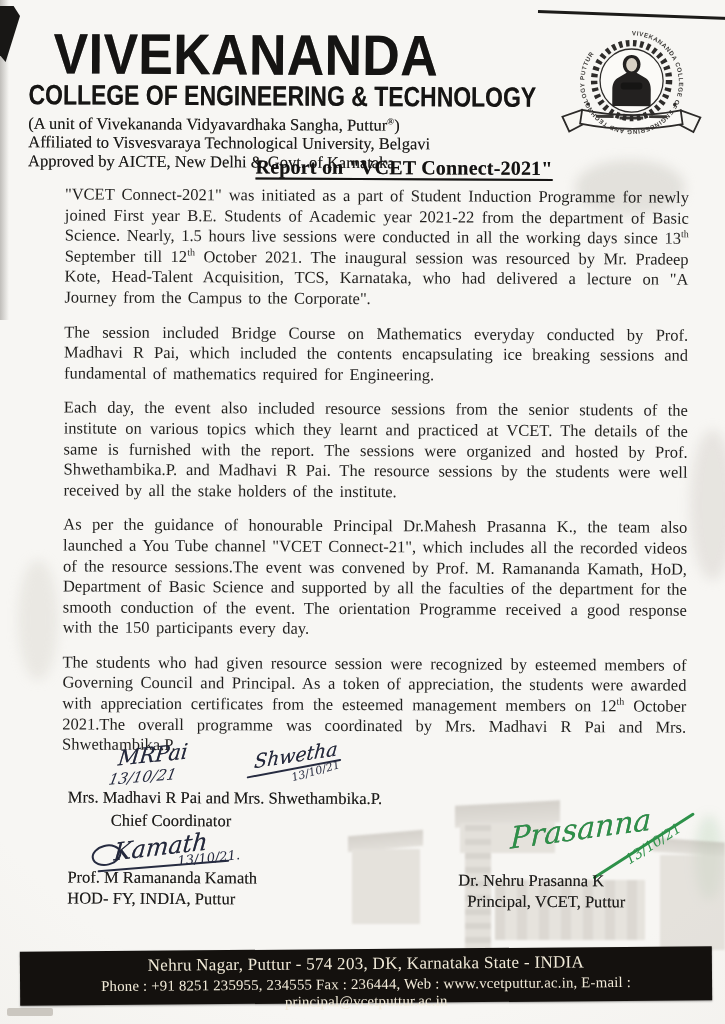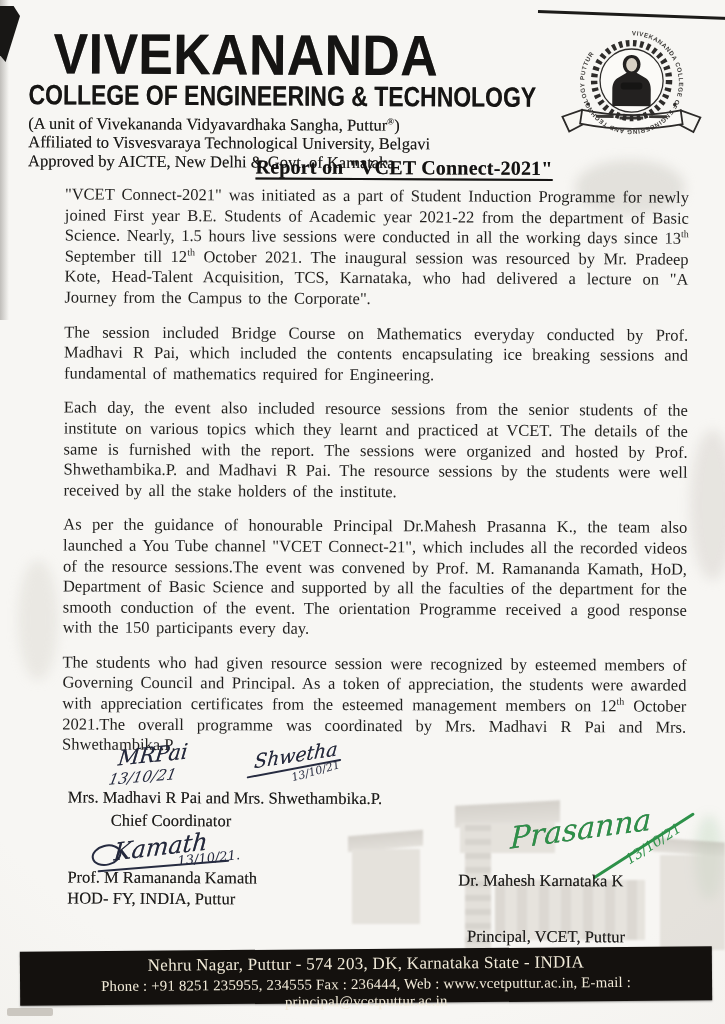--- a/index.html
+++ b/index.html
@@ -190,22 +190,22 @@
     <div class="loop" style="top:846px;left:96px;width:26px;height:17px;transform:rotate(-14deg);"></div>
     <div class="hand ink" style="top:834px;left:118px;font-size:24px;transform:rotate(-7deg) skewX(-12deg);">Kamath</div>
     <div class="hand" style="top:851px;left:182px;font-size:13px;transform:rotate(-6deg);">13/10/21.</div>
     <div class="stroke" style="top:866px;left:102px;width:132px;height:2px;transform:rotate(-5deg);"></div>
     <div class="sig-label ink" style="top:869px;left:72px;">Prof. M Ramananda Kamath</div>
     <div class="sig-label ink" style="top:890px;left:72px;">HOD- FY, INDIA, Puttur</div>
 
     <div class="hand green ink" style="top:810px;left:514px;font-size:30px;transform:rotate(-8deg) skewX(-10deg);">Prasanna</div>
     <div class="stroke green-stroke" style="top:843px;left:588px;width:120px;height:2.6px;transform:rotate(-33deg);"></div>
     <div class="hand green" style="top:834px;left:626px;font-size:14px;transform:rotate(-33deg);">13/10/21</div>
-    <div class="sig-label ink" style="top:870px;left:463px;">Dr. Mahesh Karnataka K</div>
-    <div class="sig-label ink" style="top:891px;left:472px;margin-top:35px;">Principal, VCET, Puttur</div>
+    <div class="sig-label ink" style="top:870px;left:463px;">Dr. Nehru Prasanna K</div>
+    <div class="sig-label ink" style="top:891px;left:472px;">Principal, VCET, Puttur</div>
 
   </div>
 
   <div class="footer-bar">
     <div class="footer-line1">Nehru Nagar, Puttur - 574 203, DK, Karnataka State - INDIA</div>
     <div class="footer-line2">Phone : +91 8251 235955, 234555 Fax : 236444, Web : www.vcetputtur.ac.in, E-mail : principal@vcetputtur.ac.in</div>
   </div>
 
 </div>
 

